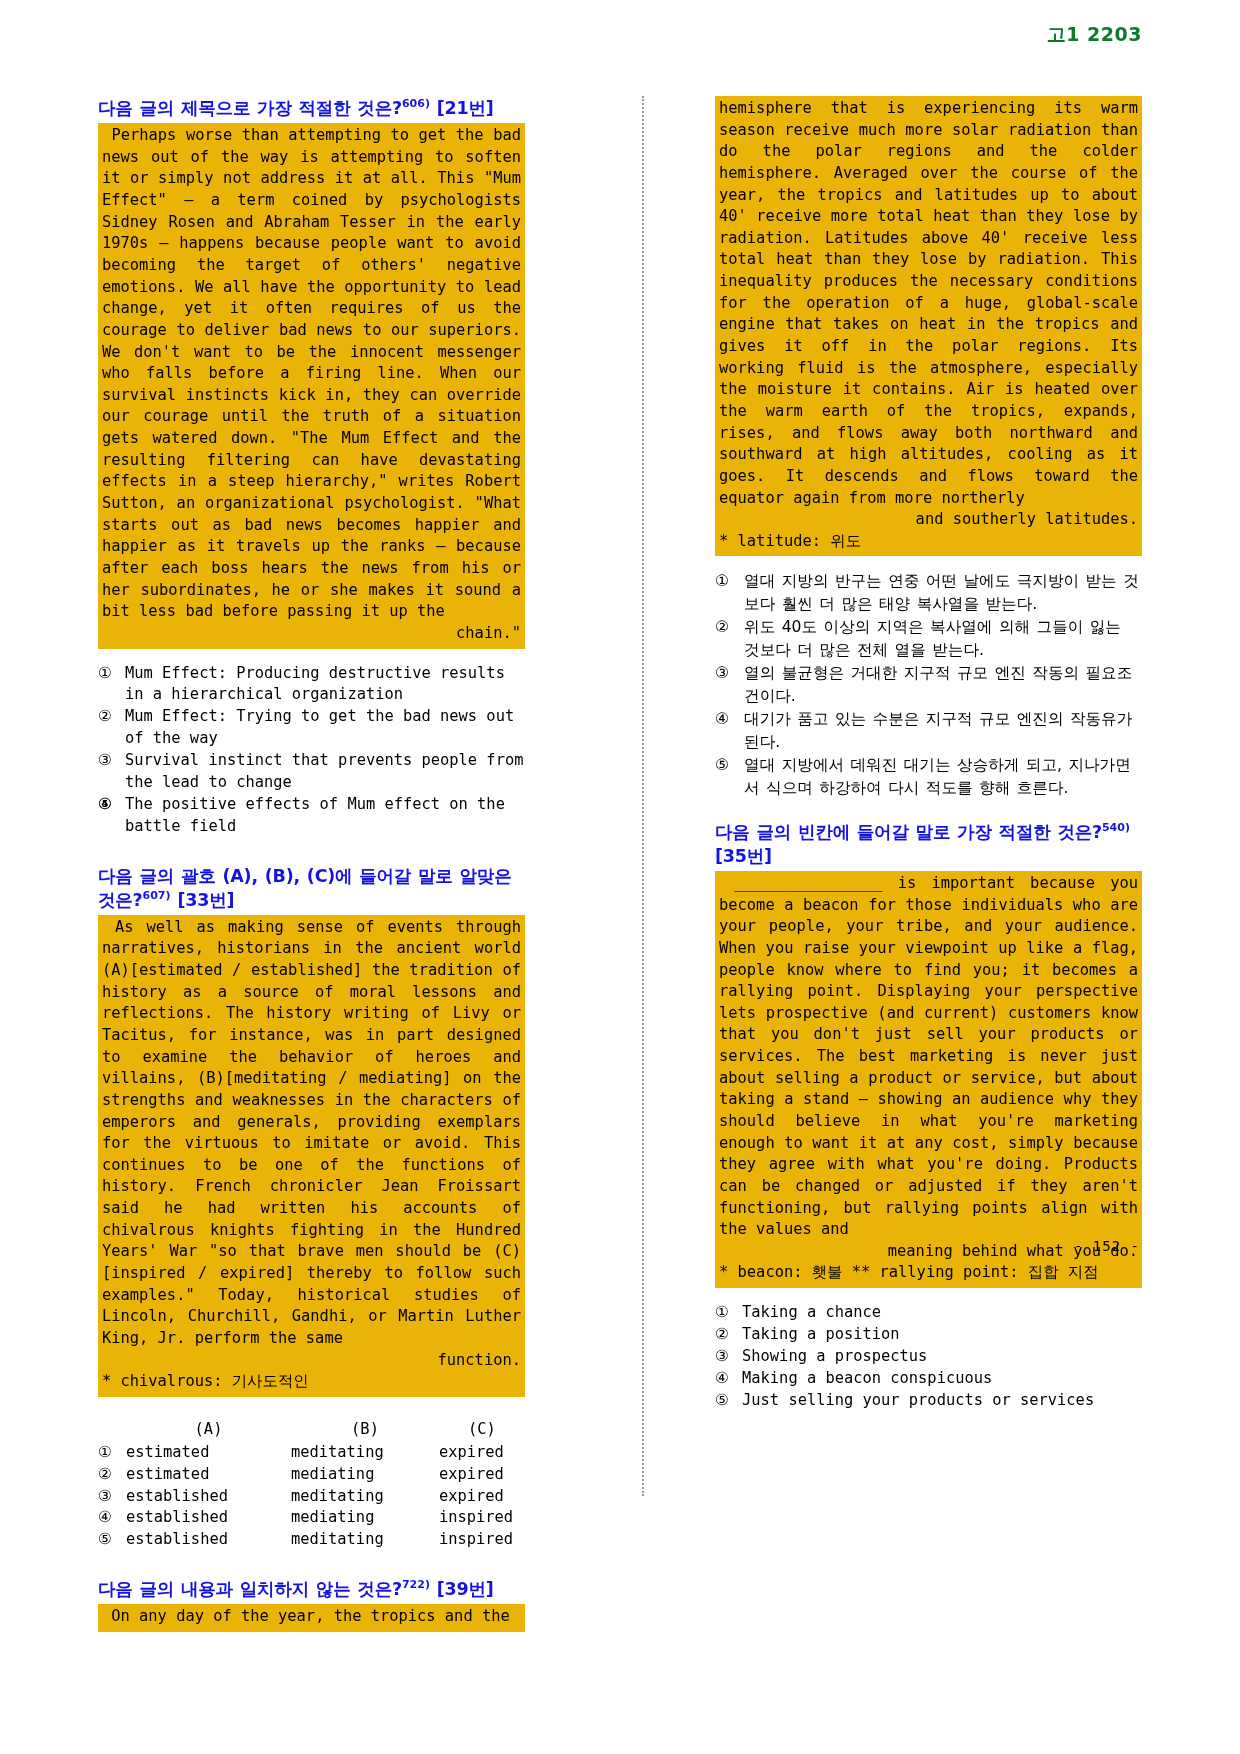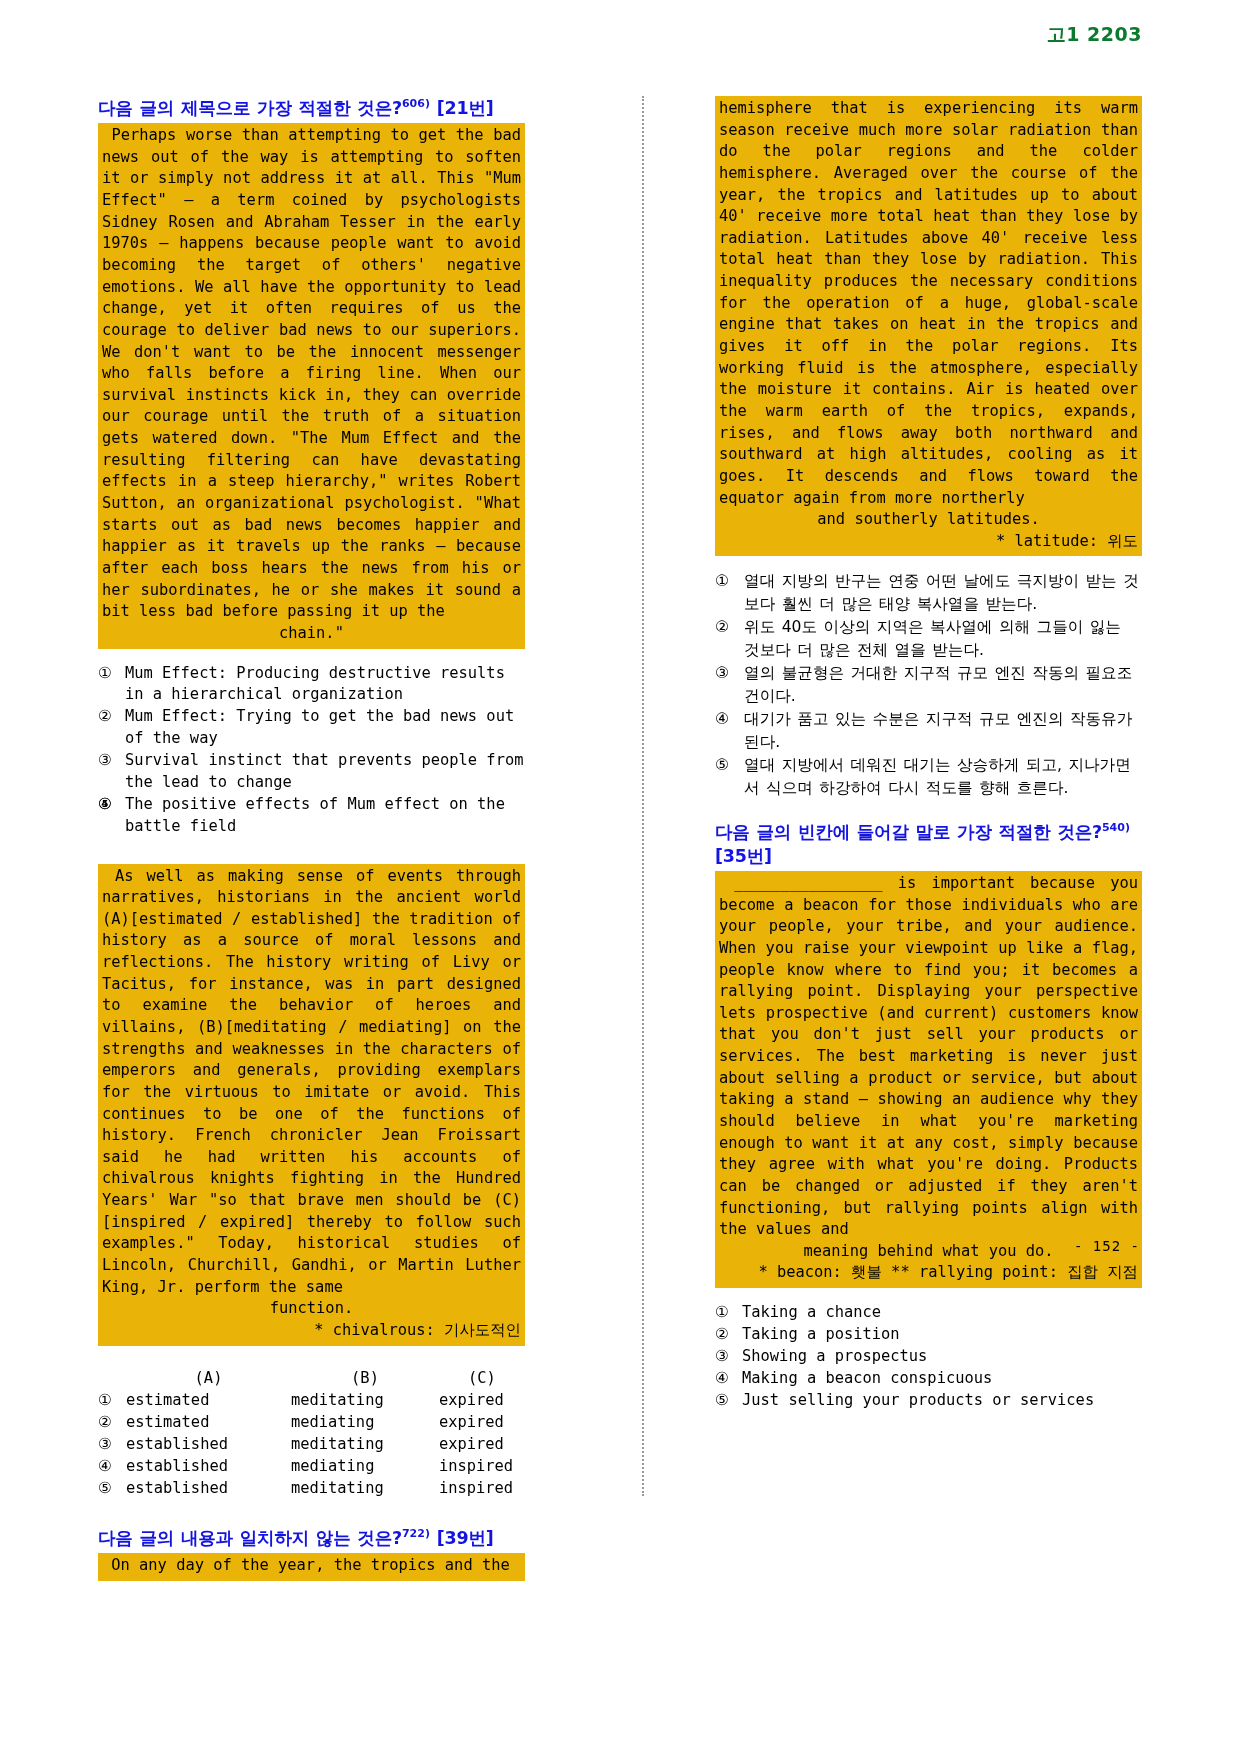--- a/index.html
+++ b/index.html
@@ -95,25 +95,25 @@
     padding: 2px 4px 4px 4px;
     margin: 0 0 0 0;
     box-sizing: border-box;
     white-space: pre-wrap;
     word-spacing: 0px;
     -webkit-hyphens: none;
     hyphens: none;
   }
   .passage .note {
     display: block;
-    text-align: right;
+    text-align: left;
   }
   .passage .lastline {
     display: block;
-    text-align: center;
+    text-align: right;
   }
 
   
   .choices {
     margin: 14px 0 0 0;
     padding: 0;
     list-style: none;
     font-family: "DejaVu Sans Mono", monospace;
     font-size: 15.4px;
     line-height: 1.42;
@@ -188,20 +188,21 @@
       <ul class="choices">
         <li><span class="num">①</span><span>Mum Effect: Producing destructive results in a hierarchical organization</span></li>
         <li><span class="num">②</span><span>Mum Effect: Trying to get the bad news out of the way</span></li>
         <li><span class="num">③</span><span>Survival instinct that prevents people from the lead to change</span></li>
         <li><span class="num">④</span></li>
         <li><span class="num">⑤</span><span>The positive effects of Mum effect on the battle field</span></li>
       </ul>
 
       <div class="spacer-lg"></div>
 
+      <div class="q-head"><span>다음 글의 괄호 (A), (B), (C)에 들어갈 말로 알맞은 것은?</span><span class="sup">607)</span><span class="qno"> [33번]</span></div>
 
       <div class="passage"><span> As well as making sense of events through narratives, historians in the ancient world (A)[estimated / established] the tradition of history as a source of moral lessons and reflections. The history writing of Livy or Tacitus, for instance, was in part designed to examine the behavior of heroes and villains, (B)[meditating / mediating] on the strengths and weaknesses in the characters of emperors and generals, providing exemplars for the virtuous to imitate or avoid. This continues to be one of the functions of history. French chronicler Jean Froissart said he had written his accounts of chivalrous knights fighting in the Hundred Years' War "so that brave men should be (C)[inspired / expired] thereby to follow such examples." Today, historical studies of Lincoln, Churchill, Gandhi, or Martin Luther King, Jr. perform the same</span><span class="lastline">function.</span><span class="note">* chivalrous: 기사도적인</span></div>
 
       <table class="abc-table">
         <thead>
           <tr>
             <td class="c-num"></td>
             <td class="c-a">(A)</td>
             <td class="c-b">(B)</td>
             <td class="c-c">(C)</td>

